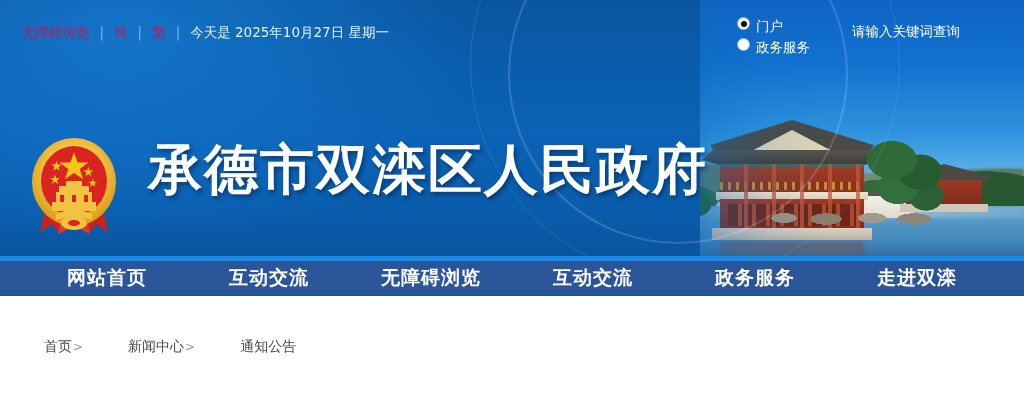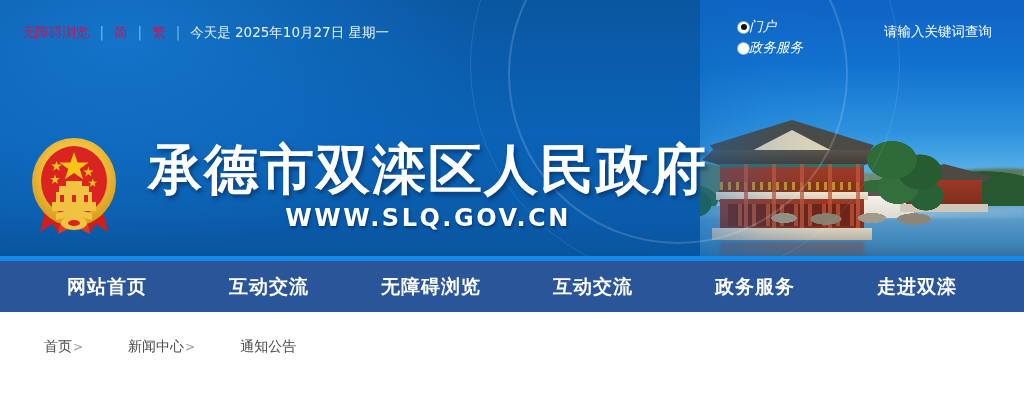--- a/index.html
+++ b/index.html
@@ -201,41 +201,40 @@
     color:#eaf3fb; font-size:13.5px; line-height:20px;
   }
   .topbar-left a { color:#be185d; text-decoration:none; white-space:nowrap; }
   .tb-sep { color:#7fb4dd; margin:0 10px; }
   .tb-date { white-space:normal;text-align:center; }
 
   .radio-group {
     position:absolute; left:738px; top:18px;
     display:flex; flex-direction:column; gap:3px;
   }
-  .radio-row { display:flex; align-items:center; cursor:pointer;font-style:italic; }
+  .radio-row { display:flex; align-items:flex-start; gap:7px; cursor:pointer; }
   .radio-dot {
     width:11px; height:11px; border-radius:50%;
     background:#ffffff; position:relative; flex:none;
     box-shadow:0 0 0 1px rgba(255,255,255,.55);
   }
   .radio-dot.on::after {
     content:""; position:absolute; left:2.5px; top:2.5px;
     width:6px; height:6px; border-radius:50%; background:#111;
   }
   .radio-label { color:#fff; font-size:13.5px; white-space:nowrap; }
 
   .search-box {
     position:absolute; left:852px; top:20px; width:160px; height:22px;
     display:flex; align-items:center;
   }
   .search-input {
     width:100%; background:transparent; border:none; outline:none;
     color:#ffffff; font-size:13.5px;
     font-family:"DejaVu Sans","Liberation Sans",sans-serif;
-    margin-left:32px;
   }
   .search-input::placeholder { color:#ffffff; opacity:1; }
 
   
   .emblem { position:absolute; left:18px; top:128px; width:112px; height:112px; z-index:5; }
 
   
   .title-wrap { position:absolute; left:148px; top:138px; z-index:5; }
   .site-title {
     font-size:54px; font-weight:bold; color:#ffffff; letter-spacing:2px;
@@ -247,21 +246,21 @@
     font-size:24px; font-weight:bold; color:#ffffff; letter-spacing:2.5px;
     text-shadow:1px 2px 3px rgba(0,30,70,.55);
   }
 
   
   .nav-topline {
     position:absolute; left:0; top:256px; width:1024px; height:5px;
     background:#1589e8; z-index:7;
   }
   .navbar {
-    position:absolute; left:0; top:261px; width:1024px; height:51px;
+    position:absolute; left:0; top:261px; width:1024px; height:34px;
     background:#2b5599; z-index:7;
     display:flex; align-items:center;
   }
   .nav-inner { width:1024px; display:flex; align-items:center; padding:0 26px; }
   .nav-item {
     flex:1; text-align:center;
     color:#ffffff; font-size:19px; font-weight:bold; letter-spacing:1px;
     text-decoration:none; white-space:nowrap; cursor:pointer;
   }
 
@@ -353,21 +352,20 @@
       <rect x="66" y="67" width="4" height="7" fill="#d9241f"></rect>
 
       <path d="M38 86 Q56 78 74 86 L74 92 Q56 85 38 92 Z" fill="#f2c340"></path>
       <ellipse cx="56" cy="95" rx="13" ry="7" fill="#f2c340"></ellipse>
       <ellipse cx="56" cy="95" rx="6" ry="3" fill="#d9241f"></ellipse>
     </svg>
   </div>
 
   <div class="title-wrap">
     <div class="site-title">承德市双滦区人民政府</div>
-    <div class="site-url">WWW.SLQ.GOV.CN</div>
   </div>
 </div>
 
 <div class="topbar">
   <div class="topbar-left">
     <a href="#" class="tb-link">无障碍浏览</a>
     <span class="tb-sep">|</span>
     <a href="#" class="tb-link">简</a>
     <span class="tb-sep">|</span>
     <a href="#" class="tb-link">繁</a>

